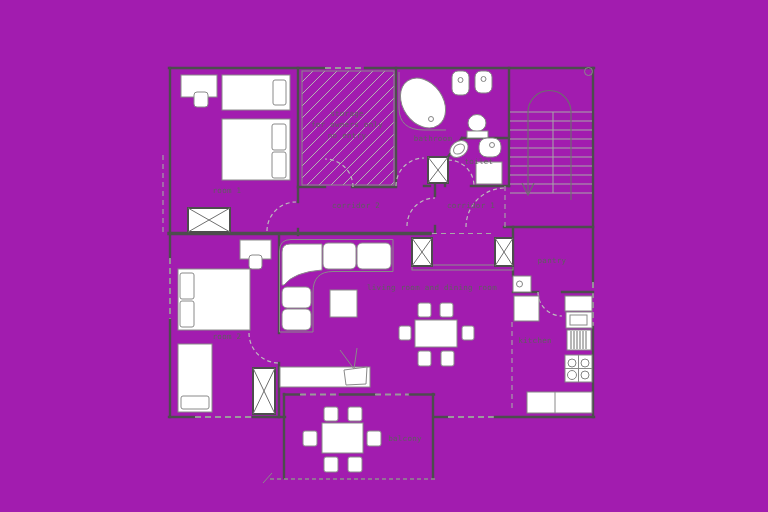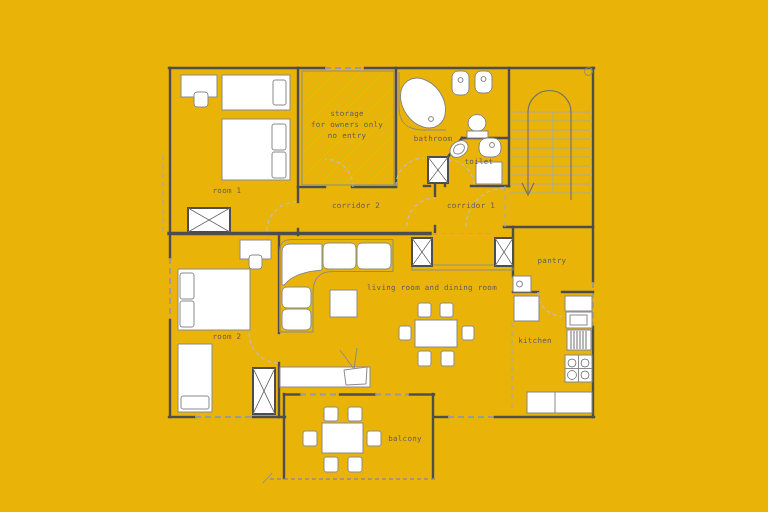--- a/index.html
+++ b/index.html
@@ -1,16 +1,16 @@
 <!DOCTYPE html>
 <html><head>
 <meta charset="utf-8">
 <style>
   html,body{margin:0;padding:0;background:#ffffff;}
-  #stage{position:relative;width:768px;height:512px;background:#eab308;overflow:hidden;
+  #stage{position:relative;width:768px;height:512px;background:#a21caf;overflow:hidden;
          font-family:"DejaVu Sans Mono", monospace;}
   svg{position:absolute;left:0;top:0;}
   .wall{stroke:#4d4d4d;stroke-width:2.4;fill:none;stroke-linecap:square;}
   .wallthick{stroke:#4d4d4d;stroke-width:3.4;fill:none;stroke-linecap:square;}
   .furn{stroke:#8a8a8a;stroke-width:1;fill:#ffffff;}
   .furnl{stroke:#8a8a8a;stroke-width:1;fill:none;}
   .fix{stroke:#858585;stroke-width:1;fill:#ffffff;}
   .door{stroke:#bdbdbd;stroke-width:1.2;fill:none;stroke-dasharray:4 3;}
   .win{stroke:#9a9a9a;stroke-width:1.8;fill:none;stroke-dasharray:6 4;}
   .dashb{stroke:#a8a8a8;stroke-width:1.1;fill:none;stroke-dasharray:5 4;}

